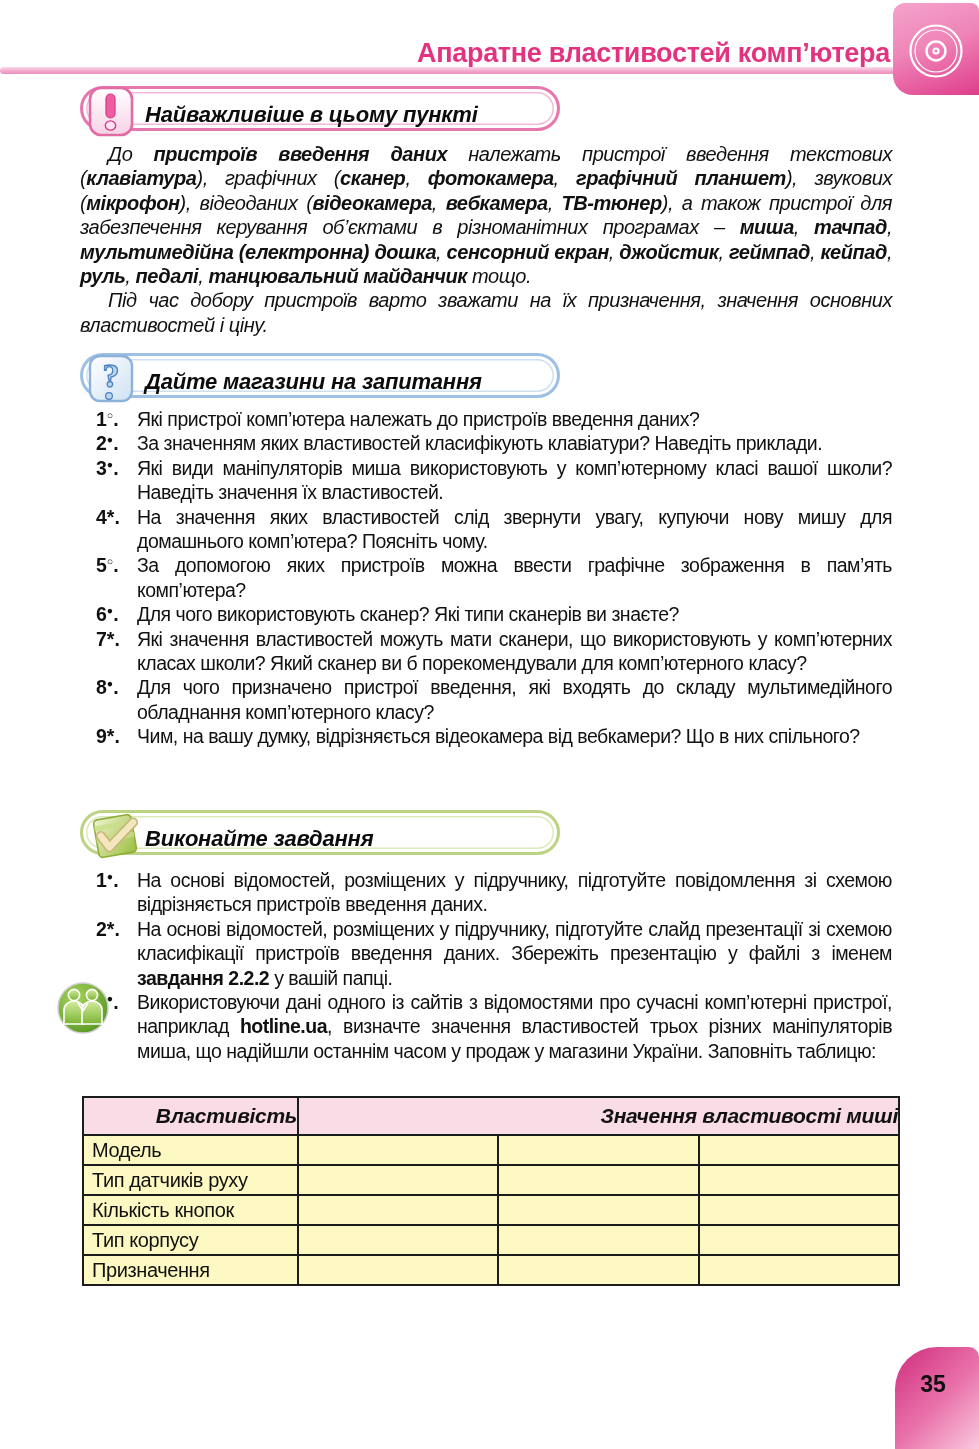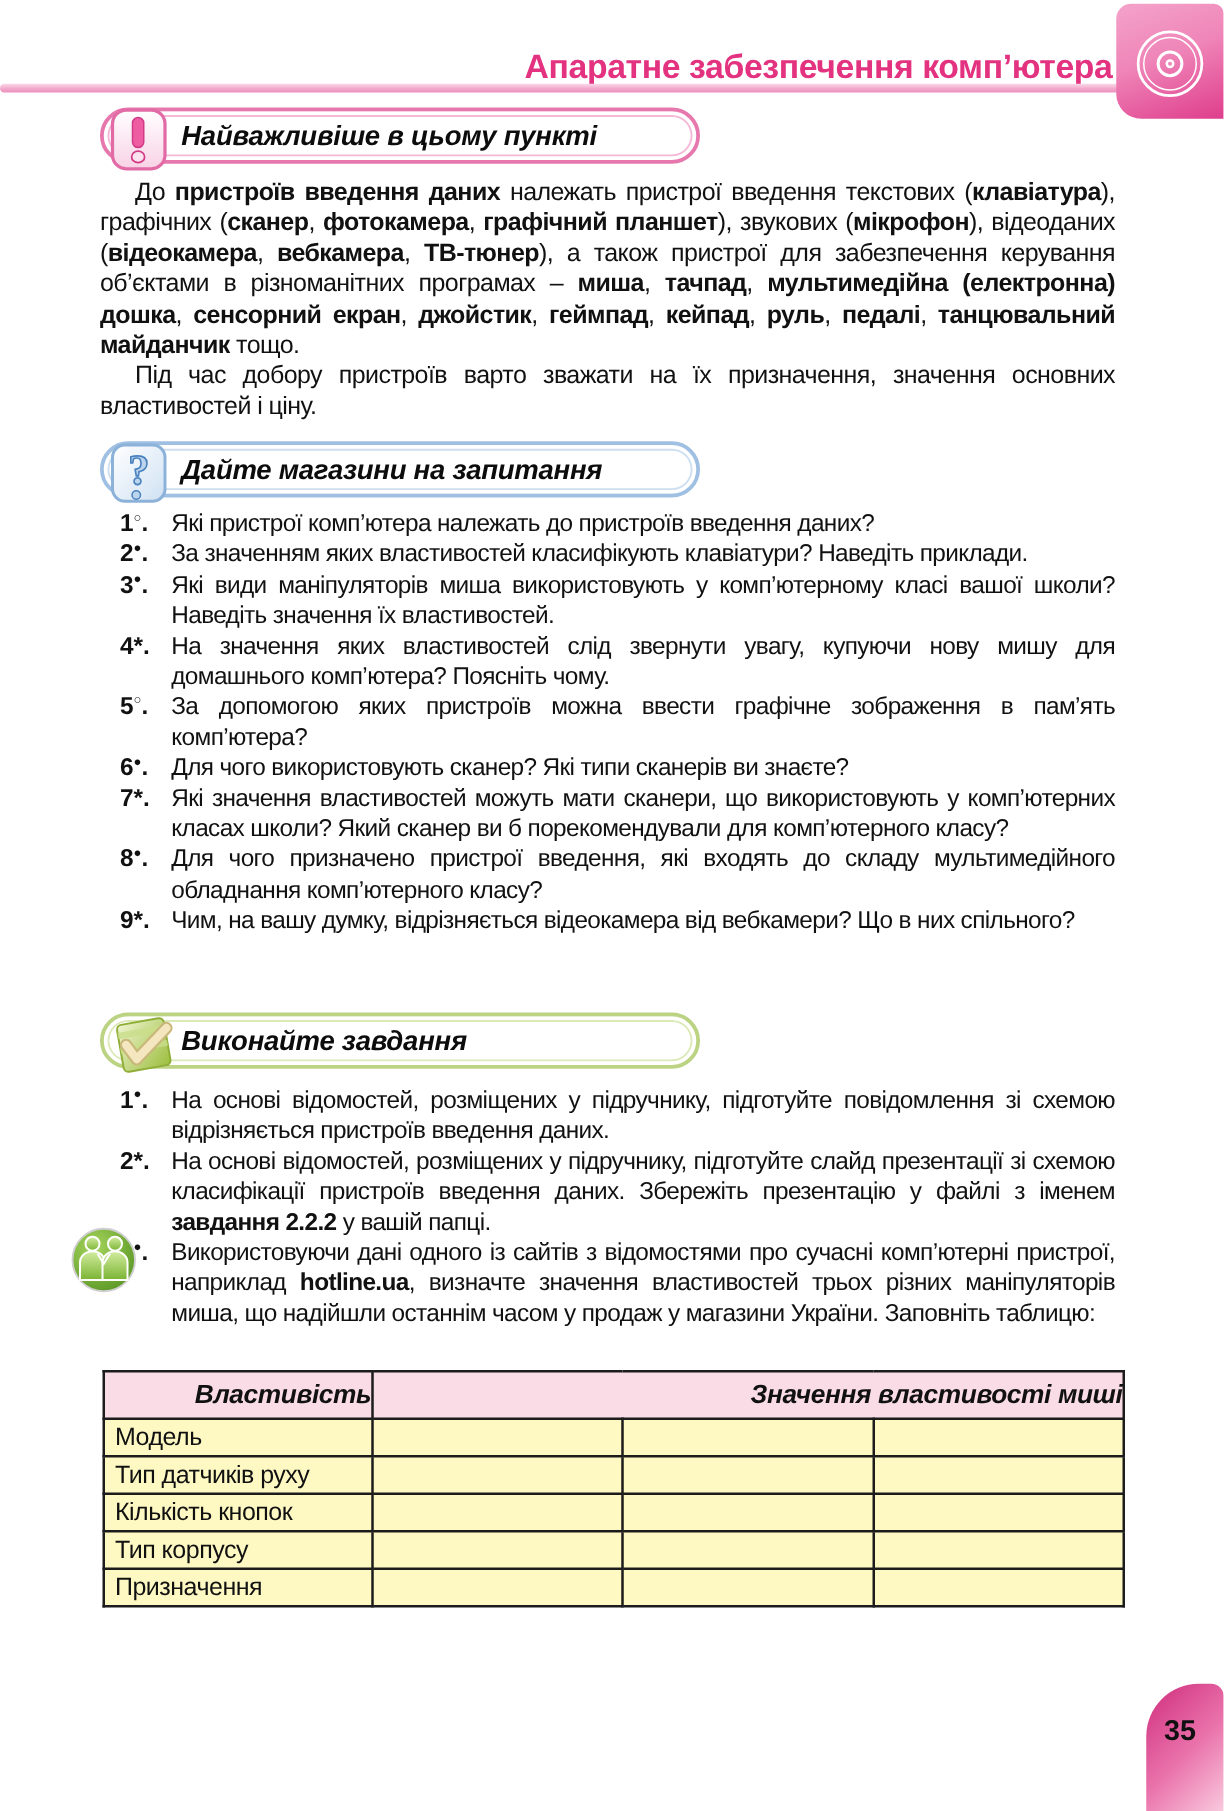--- a/index.html
+++ b/index.html
@@ -29,21 +29,21 @@
   }
   .top-badge{
     position:absolute;top:3px;right:0;width:86px;height:92px;
     border-radius:12px 8px 0 20px;
     background:linear-gradient(160deg,var(--badge_grad_light) 0%,#ef85b8 45%,var(--badge_grad_dark) 100%);
   }
   .top-badge svg{position:absolute;left:14px;top:19px;}
   
   .sec-box{
     position:absolute;left:80px;width:480px;height:45px;background:#fff;
-    border-radius:26px;border:3px solid;display:flex;align-items:center;
+    border-radius:26px;border:3px solid;display:flex;align-items:flex-end;
   }
   .sec-box.pink{border-color:var(--box1_border);box-shadow:inset 0 0 0 3px #fff,inset 0 0 0 4.5px #f3b9d6;}
   .sec-box.blue{border-color:var(--box2_border);box-shadow:inset 0 0 0 3px #fff,inset 0 0 0 4.5px #cddff0;}
   .sec-box.green{border-color:var(--box3_border);box-shadow:inset 0 0 0 3px #fff,inset 0 0 0 4.5px #dce9b9;}
   .sec-title{
     padding-left:62px;font-size:22px;font-weight:700;font-style:italic;color:#0c0c0c;
     letter-spacing:-0.2px;white-space:nowrap;
   }
   .sec-icon{position:absolute;left:4px;top:-3px;}
   
@@ -65,36 +65,36 @@
     background:var(--table_header_bg);height:38px;font-size:21px;font-weight:700;font-style:italic;
     text-align:right;letter-spacing:-0.3px;
   }
   .props-table td{height:30px;background:#fef9c3;}
   .props-table td.label{font-size:20px;letter-spacing:-0.4px;padding-left:8px;font-weight:400;}
   .col-prop{width:215px;}
   
   .pair-icon{position:absolute;left:56px;top:980px;}
   
   .bottom-badge{
-    position:absolute;right:0;bottom:0;width:62px;height:102px;
+    position:absolute;right:0;bottom:0;width:84px;height:102px;
     border-radius:42px 10px 0 0;
     background:linear-gradient(135deg,#cf2d7d 0%,#ea74ac 55%,#f9cade 100%);
     padding-left:14px;
   }
   .page-num{
     display:block;padding-top:24px;padding-right:22px;text-align:center;
     font-size:23px;font-weight:700;color:#101010;
   }
 </style>
 </head>
 <body>
 
 <div class="page">
 
-  <div class="header-title">Апаратне забезпечення комп’ютера</div>
+  <div class="header-title">Апаратне властивостей комп’ютера</div>
   <div class="header-line"></div>
 
   <div class="top-badge">
     <svg width="58" height="58" viewBox="0 0 58 58">
       <circle cx="29" cy="29" r="25.5" fill="none" stroke="#ffffff" stroke-width="2.2"></circle>
       <circle cx="29" cy="29" r="21" fill="none" stroke="#ffffff" stroke-width="1.2"></circle>
       <circle cx="29" cy="29" r="9.5" fill="none" stroke="#ffffff" stroke-width="2.4"></circle>
       <circle cx="29" cy="29" r="3.6" fill="#ffffff"></circle>
       <circle cx="29" cy="29" r="1.6" fill="#ee86b9"></circle>
     </svg>
@@ -110,21 +110,21 @@
           </linearGradient>
         </defs>
         <rect x="3" y="2" width="42" height="47" rx="11" fill="url(#exbg)" stroke="#e26ba6" stroke-width="2.6"></rect>
         <rect x="19" y="8" width="9" height="24" rx="4.5" fill="#ee5ca2" stroke="#d23a85" stroke-width="1.2"></rect>
         <ellipse cx="23.5" cy="39.5" rx="5.2" ry="4.6" fill="#fbe3ef" stroke="#d23a85" stroke-width="1.4"></ellipse>
       </svg>
     </span>
     <span class="sec-title">Найважливіше в цьому пункті</span>
   </div>
 
-  <div class="flow" style="top:142px;">
+  <div class="flow" style="top:142px;font-style:italic;">
     <p><span>До </span><span class="b">пристроїв введення даних</span><span> належать пристрої введення текстових (</span><span class="b">клавіатура</span><span>), графічних (</span><span class="b">сканер</span><span>, </span><span class="b">фотокамера</span><span>, </span><span class="b">графічний планшет</span><span>), звукових (</span><span class="b">мікрофон</span><span>), відеоданих (</span><span class="b">відеокамера</span><span>, </span><span class="b">вебкамера</span><span>, </span><span class="b">ТВ-тюнер</span><span>), а також пристрої для забезпечення керування об’єктами в різноманітних програмах – </span><span class="b">миша</span><span>, </span><span class="b">тачпад</span><span>, </span><span class="b">мультимедійна (електронна) дошка</span><span>, </span><span class="b">сенсорний екран</span><span>, </span><span class="b">джойстик</span><span>, </span><span class="b">геймпад</span><span>, </span><span class="b">кейпад</span><span>, </span><span class="b">руль</span><span>, </span><span class="b">педалі</span><span>, </span><span class="b">танцювальний майданчик</span><span> тощо.</span></p>
     <p>Під час добору пристроїв варто зважати на їх призначення, значення основних властивостей і ціну.</p>
   </div>
 
   <div class="sec-box blue" style="top:353px;">
     <span class="sec-icon">
       <svg width="48" height="52" viewBox="0 0 48 52">
         <defs>
           <linearGradient id="qbg" x1="0" y1="0" x2="1" y2="1">
             <stop offset="0" stop-color="#ffffff"></stop>

